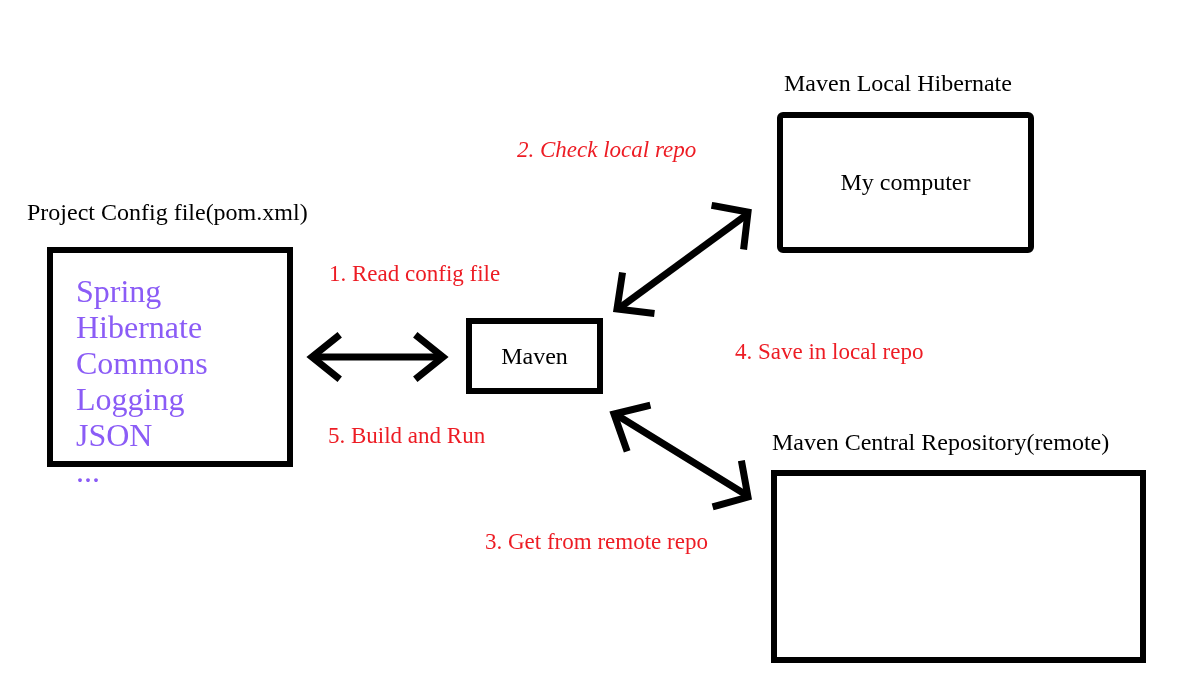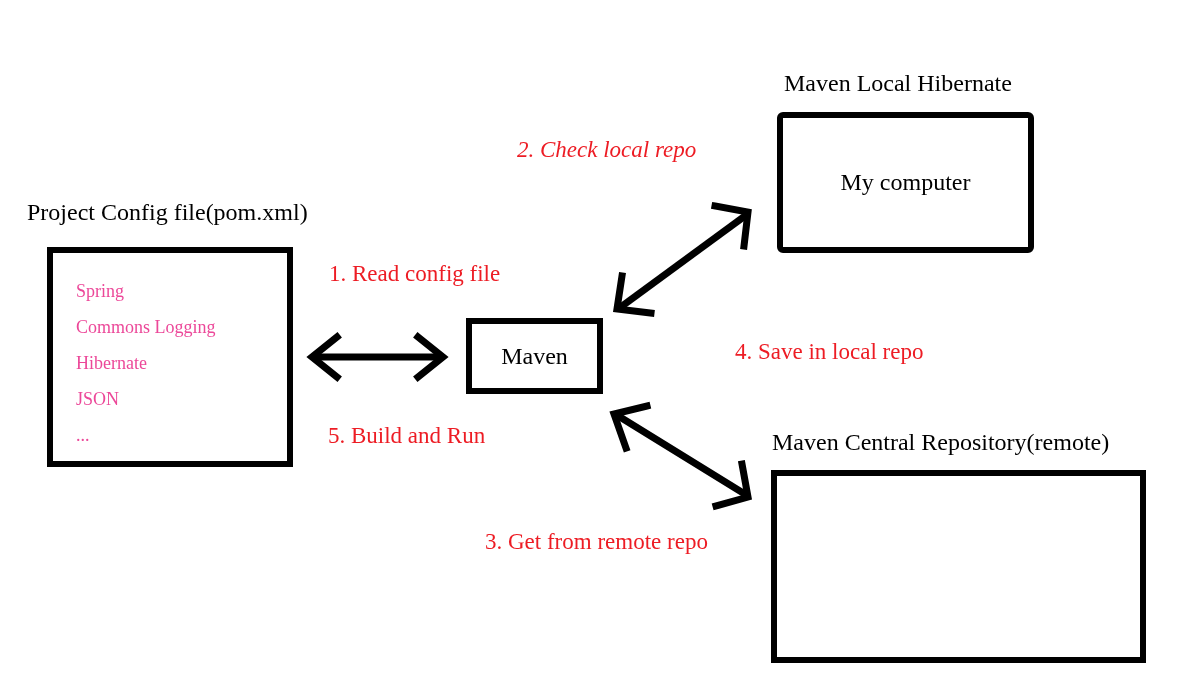--- a/index.html
+++ b/index.html
@@ -34,23 +34,23 @@
     justify-content: center;
     width: 100%;
     height: 100%;
     font-size: 24px;
     color: #000000;
   }
   .dep-list {
     position: absolute;
     left: 23px;
     top: 20px;
-    font-size: 18px;
+    font-size: 32px;
     line-height: 36px;
-    color: #ec4899;
+    color: #8b5cf6;
   }
   .step-label {
     position: absolute;
     font-size: 23px;
     color: #ed1c24;
     white-space: nowrap;
   }
   #arrow-layer {
     position: absolute;
     left: 0;
@@ -69,22 +69,22 @@
 </style>
 </head>
 <body>
 
 <div id="canvas">
 
   <div class="box-title" style="left:27px; top:199px;">Project Config file(pom.xml)</div>
   <div class="box" style="left:47px; top:247px; width:246px; height:220px;">
     <div class="dep-list">
       <div>Spring</div>
+      <div>Hibernate</div>
       <div>Commons Logging</div>
-      <div>Hibernate</div>
       <div>JSON</div>
       <div>...</div>
     </div>
   </div>
 
   <div class="box" style="left:466px; top:318px; width:137px; height:76px;">
     <div class="center-label">Maven</div>
   </div>
 
   <div class="box-title" style="left:784px; top:70px;">Maven Local Hibernate</div>

